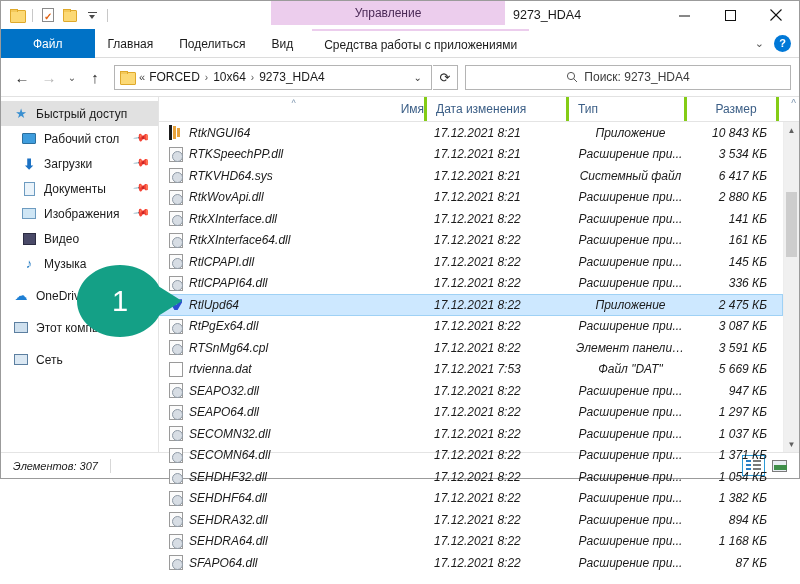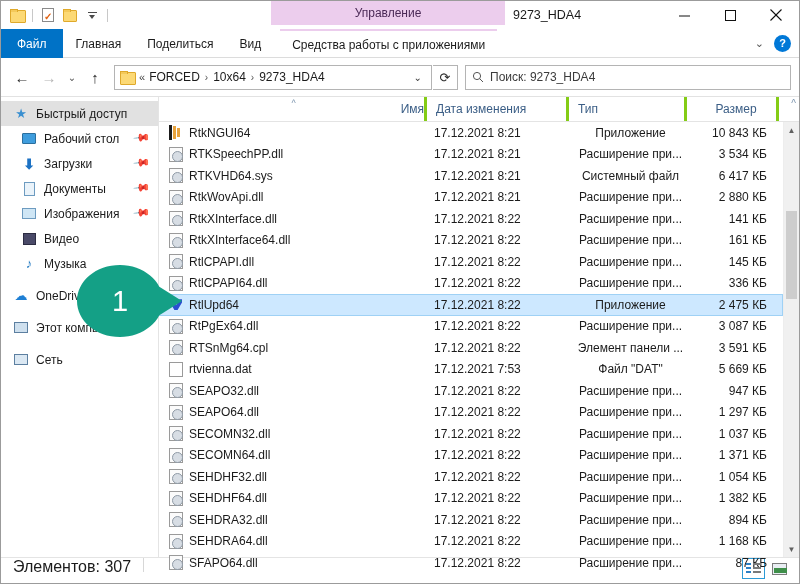--- a/index.html
+++ b/index.html
@@ -5,21 +5,21 @@
   * { box-sizing: border-box; margin: 0; padding: 0; }
   html, body {
     width: 800px; height: 584px;
     font-family: "Liberation Sans", sans-serif;
     font-size: 12px;
     background: #ffffff;
     overflow: hidden;
     -webkit-font-smoothing: antialiased;
   }
   .window {
-    width: 800px; height: 584px;
+    width: 800px; height: 479px;
     position: relative;
     background: #ffffff;
     border: 1px solid #9b9b9b;
     display: flex; flex-direction: column;
   }
 
   
   .titlebar {
     height: 28px; flex: 0 0 28px;
     display: flex; align-items: stretch;
@@ -95,21 +95,21 @@
     border-bottom: 1px solid #dcdcdc;
     position: relative;
   }
   .tab {
     display: flex; align-items: center; padding: 0 13px;
     font-size: 12px; color: #1b1b1b;
     height: 29px;
   }
   .tab.file {
     background: #0072c6; color: #ffffff;
-    padding: 0 16px;
+    padding: 0 32px;
   }
   .tab.ctx {
     border-top: 2px solid #eccded;
     margin-left: 6px;
     padding: 0 12px;
   }
   .ribbon-right {
     margin-left: auto; display: flex; align-items: center; padding-right: 8px; gap: 10px;
   }
   .chev-sm { color: #555; font-size: 11px; }
@@ -146,21 +146,21 @@
   .crumb-lead { color: #444; font-size: 11px; padding-right: 2px; }
   .addr-chev { margin-left: auto; padding: 0 7px; color: #3a3a3a; font-size: 10px; }
   .refreshbtn {
     width: 25px; height: 25px; border: 1px solid #b4b4b4; border-left: 0;
     display: flex; align-items: center; justify-content: center;
     color: #2b2b2b; font-size: 13px; background: #fff;
   }
   .searchfield {
     width: 326px; height: 25px; margin-left: 6px;
     border: 1px solid #b4b4b4; background: #fff;
-    display: flex; align-items: center; padding: 0 6px; gap: 6px;
+    display: flex; align-items: center; padding: 0 6px; gap: 6px; justify-content: center;
   }
   .search-txt { font-size: 12px; color: #3b3b3b; }
 
   
   .body {
     flex: 1; display: flex; min-height: 0;
     border-top: 1px solid #e2e2e2;
   }
 
   
@@ -225,21 +225,21 @@
     color: #7a93ad; font-size: 9px;
   }
   .c-name { width: 265px; flex: 0 0 265px; justify-content: flex-end; }
   .c-date { width: 142px; flex: 0 0 142px; }
   .c-type { width: 118px; flex: 0 0 118px; }
   .c-size { width: 92px; flex: 0 0 92px; justify-content: center; }
   .c-pad { flex: 1; }
   .colhead .c-pad { display: flex; align-items: flex-start; justify-content: center; padding-top: 1px; color: #7a93ad; font-size: 10px; }
 
   .listwrap { flex: 1; display: flex; min-height: 0; }
-  .rows { flex: 1; min-width: 0; }
+  .rows { flex: 1; min-width: 0; font-style: italic; }
   .row {
     height: 21.5px;
     display: flex; align-items: center;
     font-size: 12px; color: #1b1b1b;
     border: 1px solid transparent;
   }
   .row.sel {
     background: #cde8ff;
     border: 1px solid #9fd1f5;
   }
@@ -297,24 +297,25 @@
   .sc-thumb {
     position: absolute; left: 2px; right: 2px;
     top: 18%; height: 22%;
     background: #cdcdcd;
   }
 
   
   .statusbar {
     height: 26px; flex: 0 0 26px;
     border-top: 1px solid #e4e4e4;
-    display: flex; 
+    display: flex; align-items: center;
     padding-left: 12px;
-    font-size: 16px; color: #1b1b1b;
-    background: #ffffff;
+    font-size: 11px; color: #1b1b1b;
+    background: #ffffff;
+    font-style: italic;
   }
   .st-sep { width: 1px; height: 14px; background: #d7d7d7; margin: 0 12px; }
   .viewbtns { margin-left: auto; display: flex; gap: 3px; padding-right: 8px; }
   .viewbtn {
     width: 23px; height: 21px;
     display: flex; align-items: center; justify-content: center;
   }
   .viewbtn.active { border: 1px solid #2c9ad6; background: #ffffff; }
   .vb-details { width: 15px; height: 12px; position: relative; }
   .vb-details:before {

